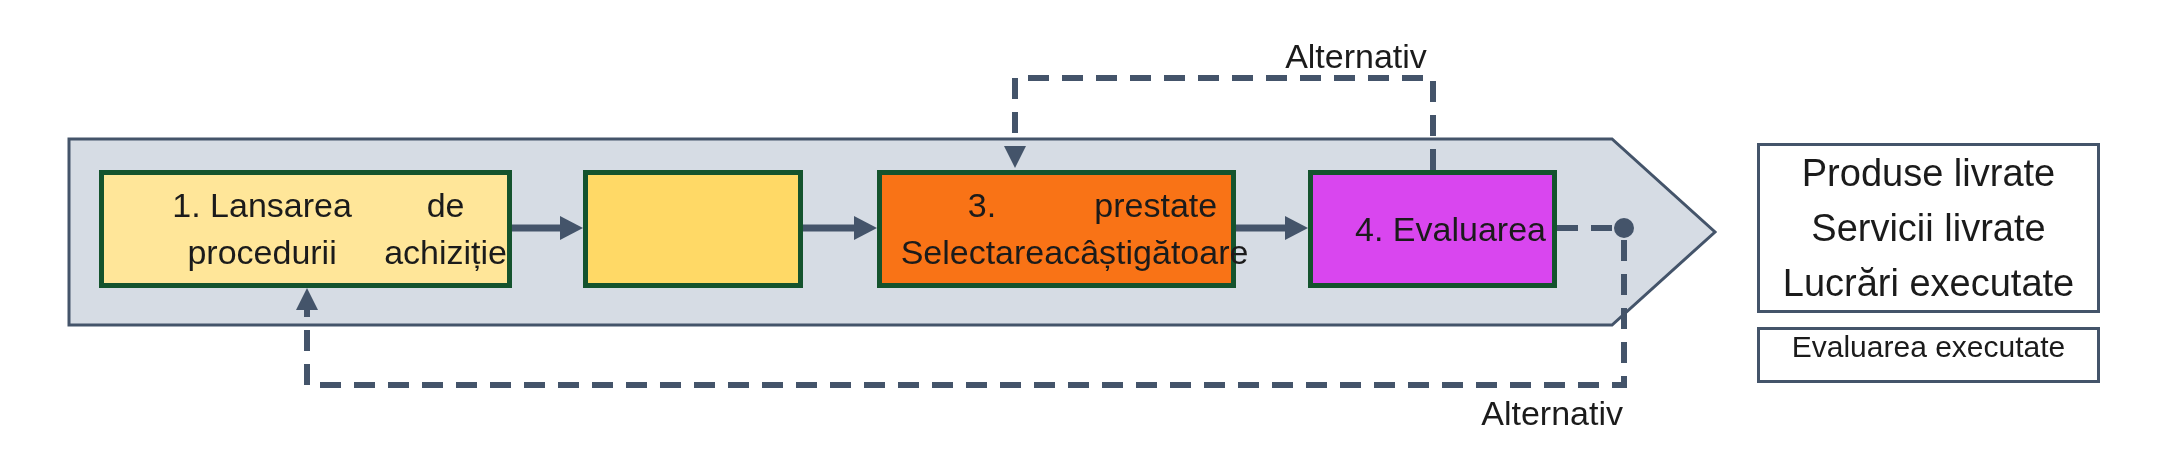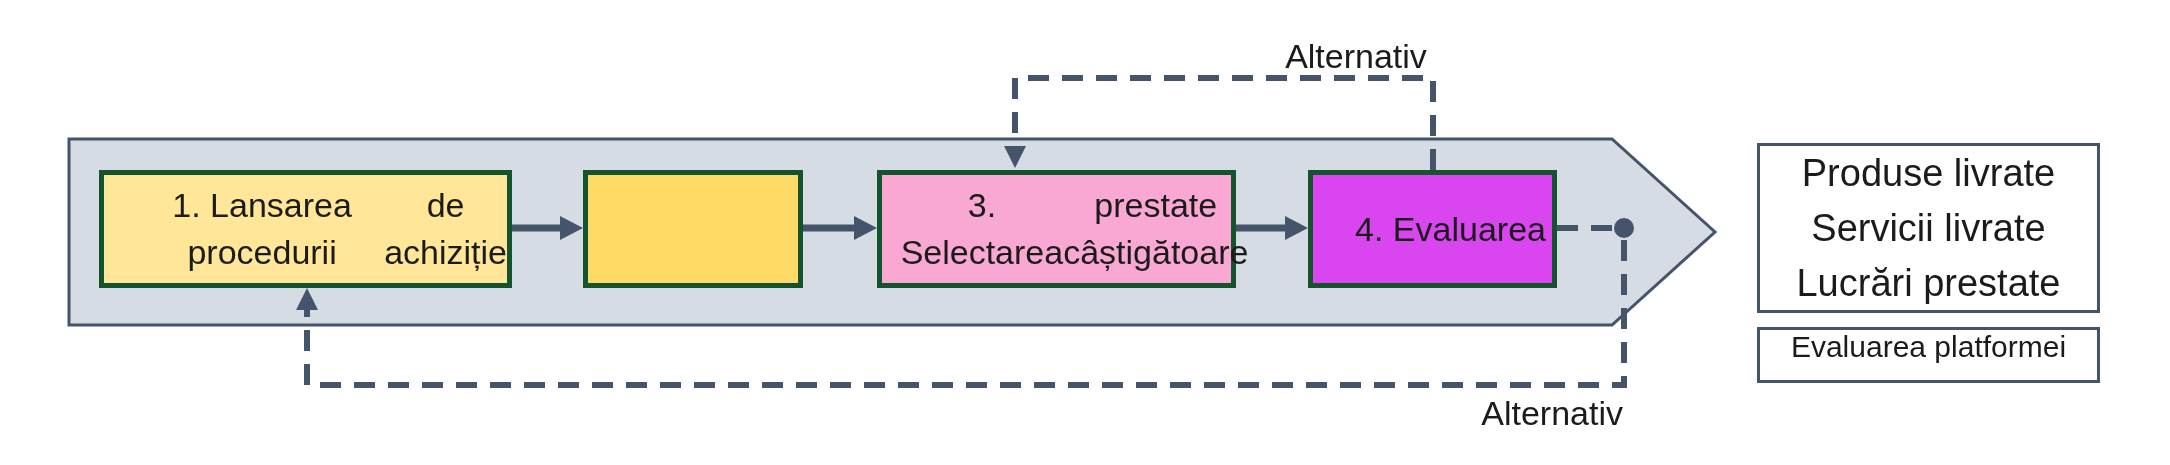--- a/index.html
+++ b/index.html
@@ -77,33 +77,33 @@
     <circle cx="1624" cy="228" r="10" fill="#44546A"></circle>
     <polygon points="307,288 296,310 318,310" fill="#44546A"></polygon>
   </svg>
 
   <div class="step-box step-1" style="background: rgb(255, 230, 153);">
     <span>1. Lansarea procedurii</span>
     <span>de achiziție</span>
   </div>
   <div class="step-box step-2" style="background: rgb(255, 217, 102);">
   </div>
-  <div class="step-box step-3" style="background: #f9a8d4;">
+  <div class="step-box step-3" style="background: #f97316;">
     <span>3. Selectarea</span>
     <span>prestate câștigătoare</span>
   </div>
   <div class="step-box step-4" style="background: #d946ef;">
     <span>4. Evaluarea</span>
   </div>
 
   <div class="alt-label alt-top">Alternativ</div>
   <div class="alt-label alt-bottom">Alternativ</div>
 
   <div class="out-box out-main">
     <span>Produse livrate</span>
     <span>Servicii livrate</span>
-    <span>Lucrări prestate</span>
+    <span>Lucrări executate</span>
   </div>
   <div class="out-box out-platform">
-    <span>Evaluarea platformei</span>
+    <span>Evaluarea executate</span>
   </div>
 
 </div>
 
 </body></html>

